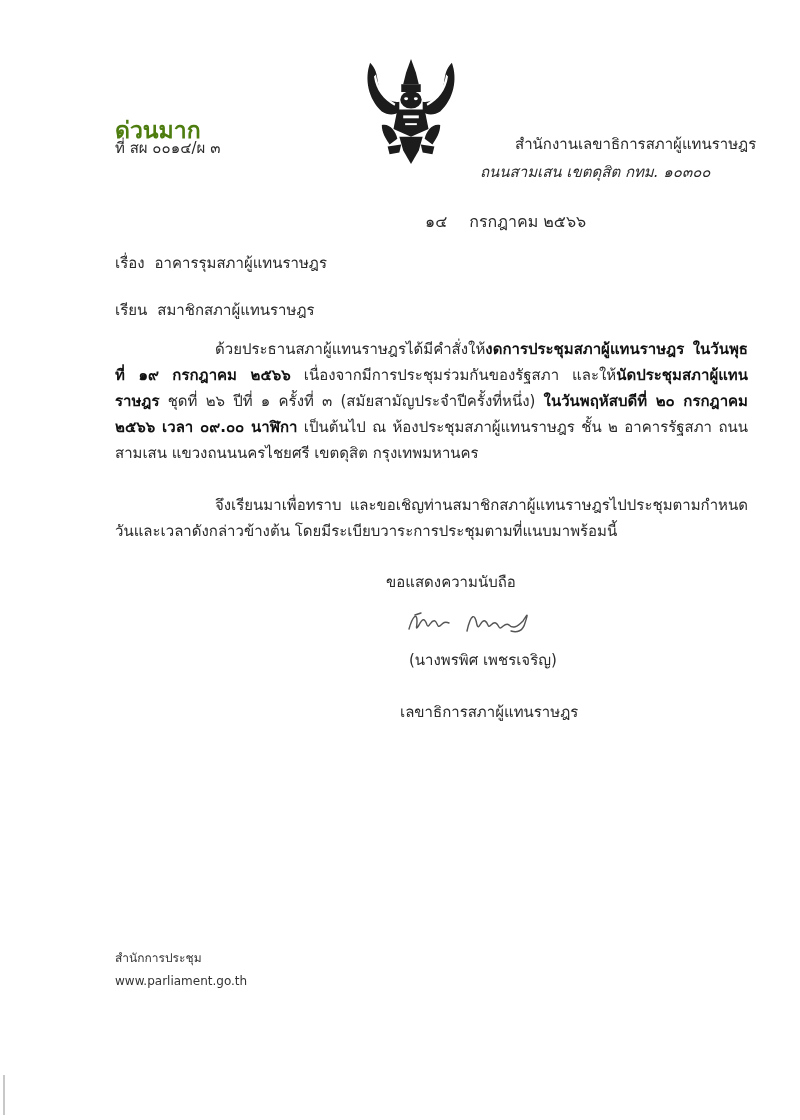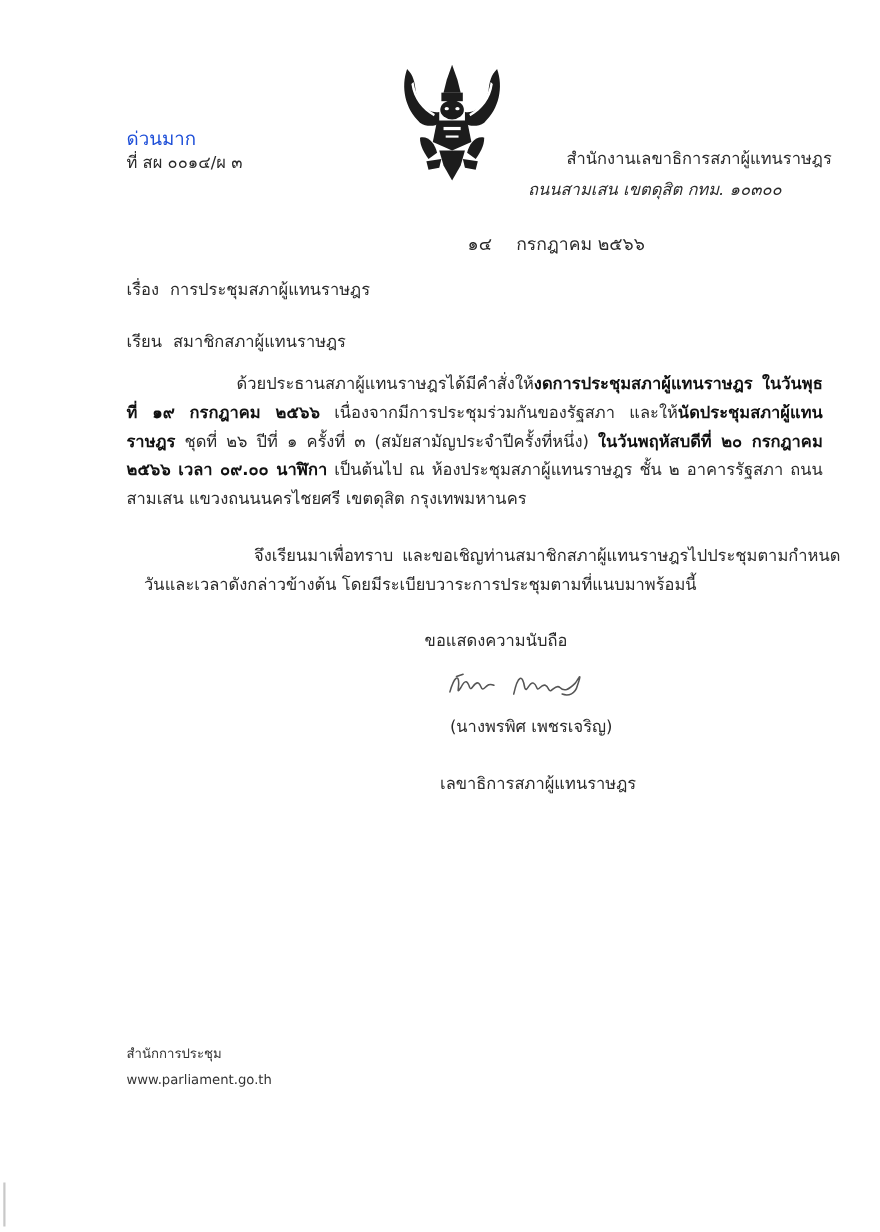--- a/index.html
+++ b/index.html
@@ -3,33 +3,33 @@
   <meta charset="utf-8">
   <style>
     html, body { margin: 0; padding: 0; }
     body {
       width: 800px; height: 1120px; background: #ffffff; position: relative; overflow: hidden;
       font-family: "DejaVu Sans", "Liberation Sans", sans-serif; color: #2a2a2a;
     }
     .abs { position: absolute; white-space: nowrap; }
     .t { font-size: 15px; line-height: 20px; }
     .bold { font-weight: bold; color: #111; }
-    .urgent { left: 115px; top: 112px; font-size: 17px; font-weight: normal; color: #1d4ed8; }
+    .urgent { left: 115px; top: 112px; font-size: 23px; font-weight: bold; color: #4d7c0f; }
     .docno { left: 115px; top: 138px; }
     .garuda { left: 362px; top: 55px; width: 98px; height: 112px; }
     .office1 { left: 480px; top: 134px; margin-left: 35px; }
     .office2 { left: 480px; top: 162px; font-style: italic; }
     .date { left: 425px; top: 209px; font-size: 16px; }
     .date .gap { display: inline-block; width: 22px; }
     .subject { left: 115px; top: 253px; }
     .salute { left: 115px; top: 300px; }
     .lbl { margin-right: 10px; }
     .para { position: absolute; left: 115px; width: 633px; font-size: 15px; line-height: 26px; text-align: justify; }
     .p1 { top: 336px; }
-    .p2 { top: 492px; margin-left: 16px; }
+    .p2 { top: 492px; }
     .indent { display: inline-block; width: 100px; }
     .closing { left: 386px; top: 572px; }
     .sig { left: 405px; top: 607px; width: 140px; height: 30px; }
     .signame { left: 409px; top: 650px; }
     .sigtitle { left: 400px; top: 678px; margin-top: 24px; }
     .footer { position: absolute; left: 115px; top: 947px; font-size: 12px; line-height: 22.5px; color: #333; }
     .scanline { left: 3px; top: 1075px; width: 2px; height: 40px; background: #c8c8c8; }
   </style>
 </head>
 <body>
@@ -68,21 +68,21 @@
 </svg>
 
 <div class="abs t office1">สำนักงานเลขาธิการสภาผู้แทนราษฎร</div>
 <div class="abs t office2">ถนนสามเสน เขตดุสิต กทม. ๑๐๓๐๐</div>
 
 <div class="abs date">
   <span>๑๔</span><span class="gap"></span><span>กรกฎาคม ๒๕๖๖</span>
 </div>
 
 <div class="abs t subject">
-  <span class="lbl">เรื่อง</span><span>การประชุมสภาผู้แทนราษฎร</span>
+  <span class="lbl">เรื่อง</span><span>อาคารรุมสภาผู้แทนราษฎร</span>
 </div>
 
 <div class="abs t salute">
   <span class="lbl">เรียน</span><span>สมาชิกสภาผู้แทนราษฎร</span>
 </div>
 
 <div class="para p1"><span class="indent"></span><span>ด้วยประธานสภาผู้แทนราษฎรได้มีคำสั่งให้</span><span class="bold">งดการประชุมสภาผู้แทนราษฎร ในวันพุธที่ ๑๙ กรกฎาคม ๒๕๖๖</span><span> เนื่องจากมีการประชุมร่วมกันของรัฐสภา และให้</span><span class="bold">นัดประชุมสภาผู้แทนราษฎร</span><span> ชุดที่ ๒๖ ปีที่ ๑ ครั้งที่ ๓ (สมัยสามัญประจำปีครั้งที่หนึ่ง) </span><span class="bold">ในวันพฤหัสบดีที่ ๒๐ กรกฎาคม ๒๕๖๖ เวลา ๐๙.๐๐ นาฬิกา</span><span> เป็นต้นไป ณ ห้องประชุมสภาผู้แทนราษฎร ชั้น ๒ อาคารรัฐสภา ถนนสามเสน แขวงถนนนครไชยศรี เขตดุสิต กรุงเทพมหานคร</span></div>
 
 <div class="para p2"><span class="indent"></span><span>จึงเรียนมาเพื่อทราบ และขอเชิญท่านสมาชิกสภาผู้แทนราษฎรไปประชุมตามกำหนดวันและเวลาดังกล่าวข้างต้น โดยมีระเบียบวาระการประชุมตามที่แนบมาพร้อมนี้</span></div>
 

